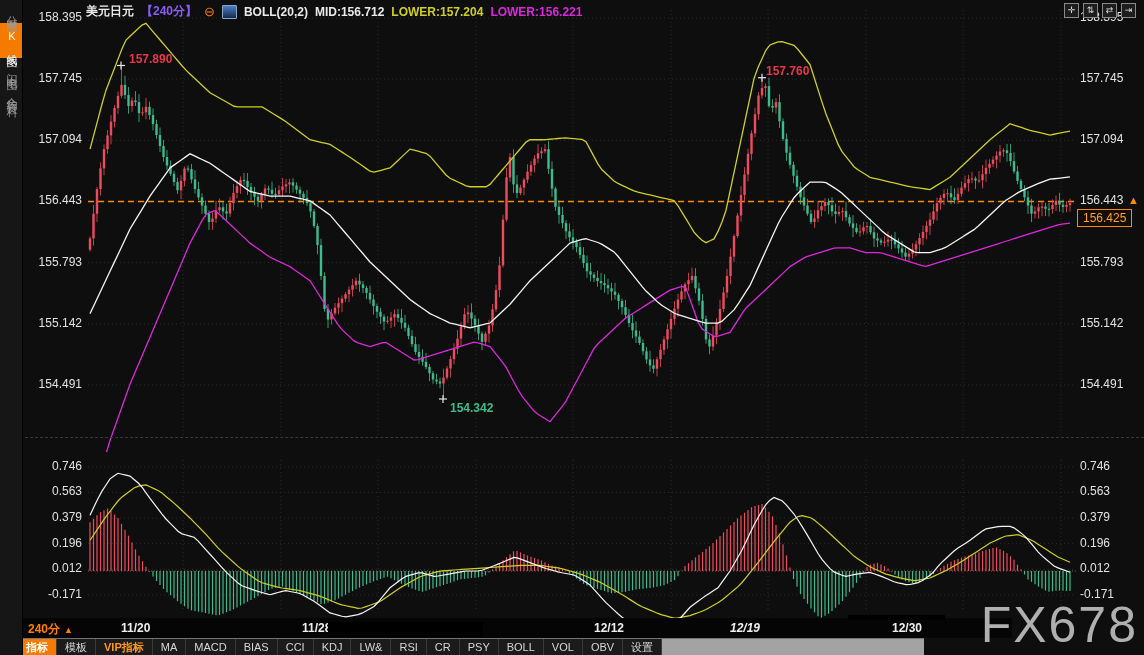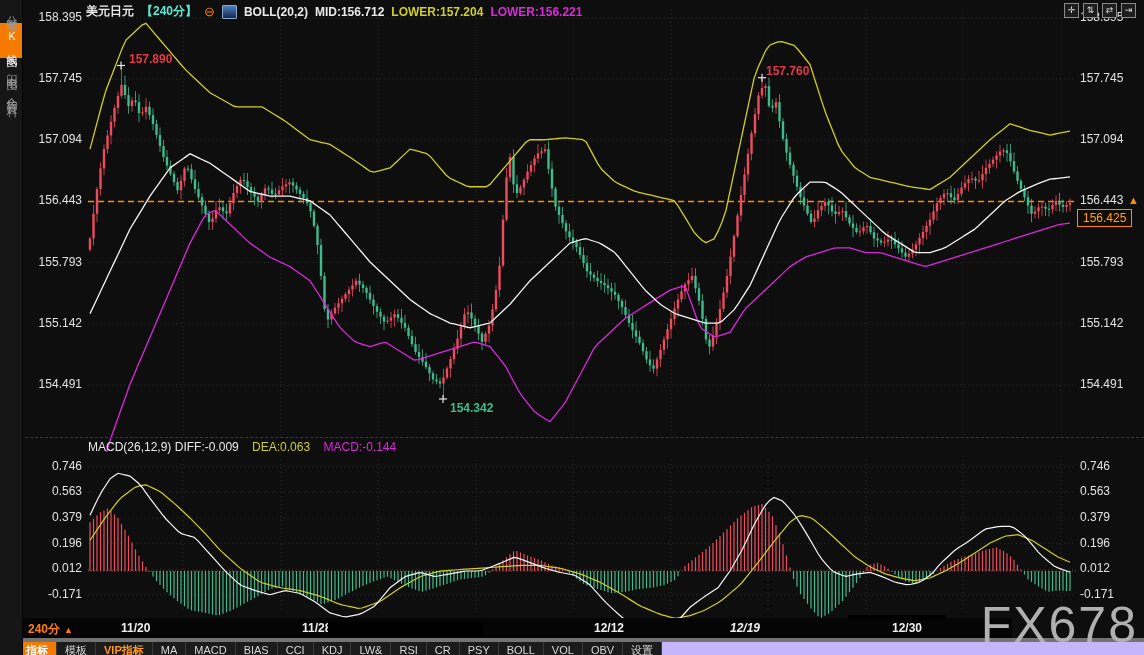--- a/index.html
+++ b/index.html
@@ -6,21 +6,21 @@
   #app{position:relative;width:1144px;height:655px;background:#0e0e0e;overflow:hidden;
        font-family:"Liberation Sans",sans-serif;}
   
   #sidebar{position:absolute;left:0;top:0;width:22px;height:655px;background:#161616;border-right:1px solid #000;z-index:8;}
   .side-item{writing-mode:vertical-rl;text-orientation:upright;color:#9b9b9b;font-size:11px;
              letter-spacing:3px;padding:7px 0;width:22px;text-align:center;cursor:pointer;line-height:20px;}
   .side-item.active{background:#f57a00;color:#fff;}
   
   #header{position:absolute;left:86px;top:3px;display:flex;gap:7px;align-items:center;
           font-size:12px;font-weight:bold;color:#eaeaea;white-space:nowrap;z-index:6;}
-  .hdr-period{color:#5eead4;}
+  .hdr-period{color:#8b5cf6;}
   .hdr-minus{color:#ff7e00;font-weight:normal;font-size:13px;}
   .hdr-upper{color:#cfcf25;}
   .hdr-lower{color:#dc28dc;}
   .mini-chart-icon{display:inline-block;width:13px;height:12px;background:linear-gradient(#4a7fc0,#16294a);
           border:1px solid #8aa6cc;border-radius:1px;}
   
   #top-icons{position:absolute;right:8px;top:3px;display:flex;gap:4px;z-index:6;}
   .ticon{width:13px;height:13px;border:1px solid #8a8a8a;background:#1d1d1d;color:#dcdcdc;
          font-size:9px;line-height:12px;text-align:center;cursor:pointer;}
   
@@ -32,22 +32,22 @@
   #macd-header .dea{color:#cfcf25;margin-left:10px;}
   #macd-header .macdv{color:#dc28dc;margin-left:10px;}
   
   #panel-sep{position:absolute;left:0;top:437px;width:1144px;border-top:1px dashed #3a3a3a;z-index:2;}
   
   #date-row{position:absolute;left:22px;top:618px;width:990px;height:20px;background:#050505;z-index:5;}
   .xlab{position:absolute;top:3px;font-size:12px;font-weight:bold;color:#efefef;margin-left:24px;}
   #period-label{position:absolute;left:6px;top:3px;font-size:12px;font-weight:bold;color:#ff7e00;cursor:pointer;}
   #period-label .arr{font-size:9px;margin-left:4px;}
   
-  #toolbar{position:absolute;left:0;top:638px;width:1144px;height:17px;background:#c4b5fd;
-           border-top:4px solid #737373;display:flex;padding-left:18px;box-sizing:border-box;z-index:7;}
+  #toolbar{position:absolute;left:0;top:638px;width:924px;height:17px;background:#a3a3a3;
+           border-top:1px solid #737373;display:flex;padding-left:18px;box-sizing:border-box;z-index:7;}
   .tab{font-size:11px;color:#d8d8d8;background:#1b1b1b;border-right:1px solid #3a3a3a;
        padding:0 8px;line-height:16px;cursor:pointer;white-space:nowrap;}
   .tab.active{background:#f57a00;color:#fff;font-weight:bold;}
   .tab.vip{color:#ff9a1f;font-weight:bold;}
   
   #price-badge{position:absolute;left:1077px;top:209px;border:1px solid #ff8a00;color:#ffa030;background:#140d02;
                font-size:12px;padding:1px 5px;z-index:6;}
   #price-marker{position:absolute;left:1128px;top:194px;color:#ff8a00;font-size:11px;z-index:6;}
   
   .ann{position:absolute;font-size:12px;font-weight:bold;z-index:5;}
@@ -1023,26 +1023,20 @@
     </div>
   <div id="my-right">
       <div class="ylab right" style="top: 458.858px;">0.746</div>
       <div class="ylab right" style="top: 484.405px;">0.563</div>
       <div class="ylab right" style="top: 510.092px;">0.379</div>
       <div class="ylab right" style="top: 535.638px;">0.196</div>
       <div class="ylab right" style="top: 561.325px;">0.012</div>
       <div class="ylab right" style="top: 586.872px;">-0.171</div>
     </div>
 
-  <div id="macd-header">
-    <span>MACD(26,12,9)</span>
-    <span>DIFF:-0.009</span>
-    <span class="dea">DEA:0.063</span>
-    <span class="macdv">MACD:-0.144</span>
-  </div>
 
   <div id="price-marker">▲</div>
   <div id="price-badge">156.425</div>
 
   <div id="annotations">
       <div class="ann" style="left: 129px; top: 52.47px; color: rgb(232, 55, 74);">157.890</div>
       <div class="ann" style="left: 766px; top: 63.69px; color: rgb(232, 55, 74);">157.760</div>
       <div class="ann" style="left: 450px; top: 400.982px; color: rgb(61, 189, 142);">154.342</div>
     </div>
 

